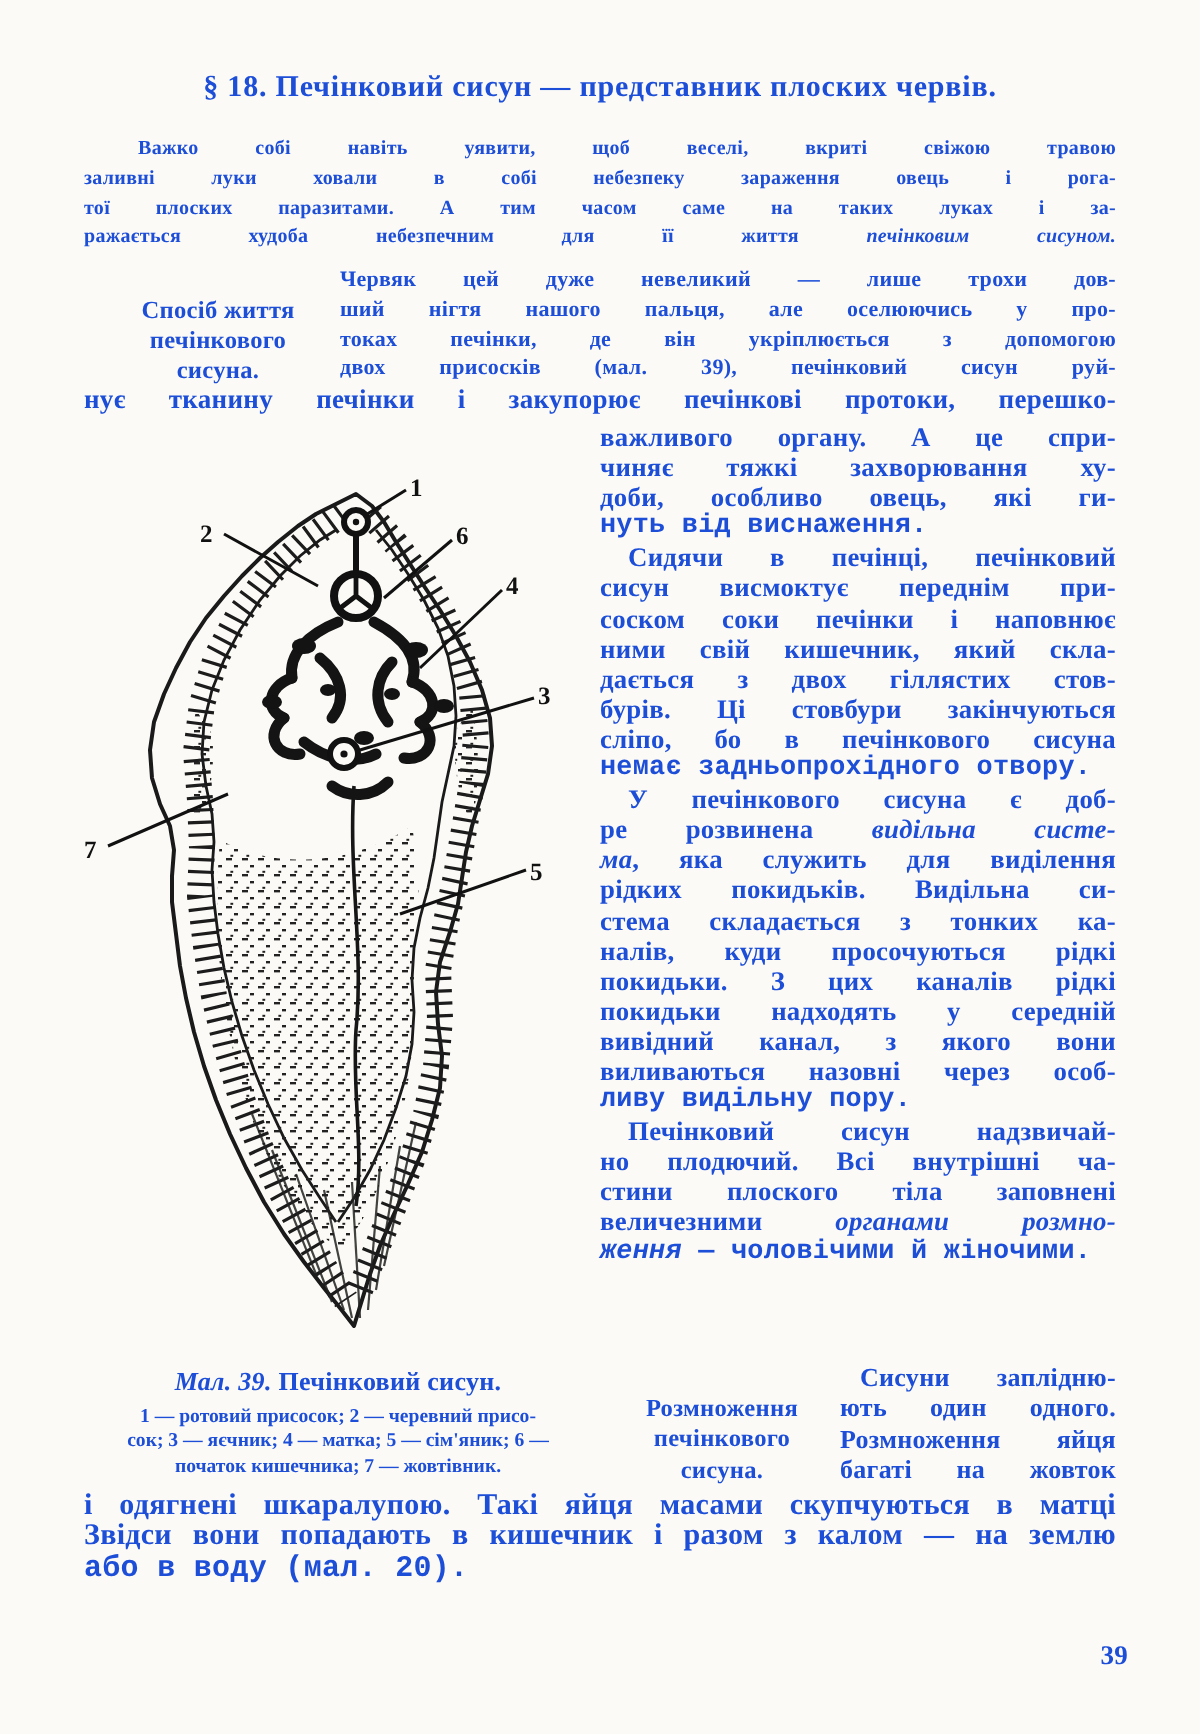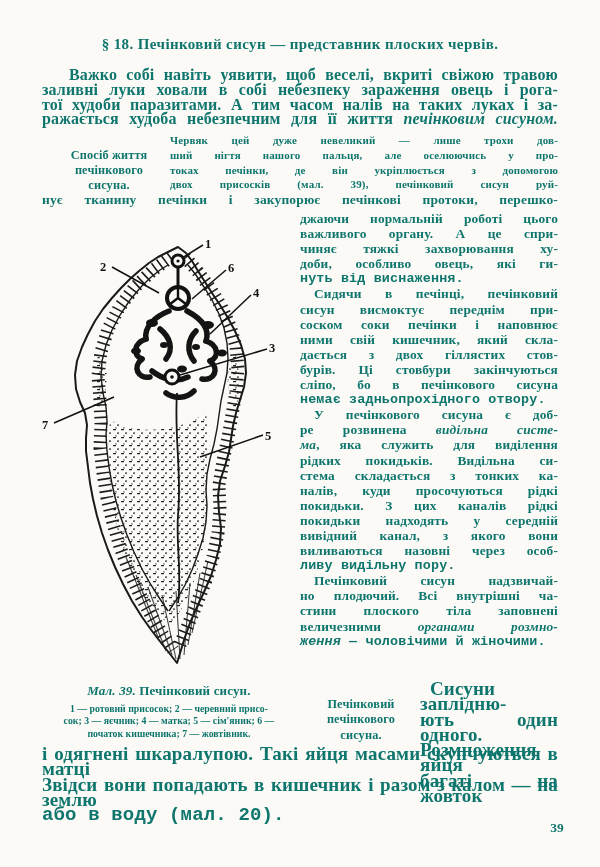--- a/index.html
+++ b/index.html
@@ -1,58 +1,58 @@
 <!DOCTYPE html>
 <html><head>
 <meta charset="utf-8">
 <style>
   html,body{margin:0;padding:0;background:#e9e7e2;}
   .page{
     position:relative;width:600px;height:867px;margin:0 auto;
-    background:#fbfaf6;color:#0f766e;overflow:hidden;
+    background:#fbfaf6;color:#1d4ed8;overflow:hidden;
     font-family:"Liberation Serif","DejaVu Serif",serif;
     font-weight:bold;letter-spacing:.15px;
   }
   .abs{position:absolute;}
   .line{text-align:justify;text-align-last:justify;}
   .jblock .line.last{text-align-last:left;font-family:Liberation Mono, monospace;}
   .jall .line.last{text-align-last:justify;}
   .center .line{text-align:center;text-align-last:center;}
   .ind .line:first-child{text-indent:27px;}
   .ind14 .line:first-child{text-indent:14px;}
   .ind10 .line:first-child{text-indent:10px;}
   .it{font-style:italic;}
   .title{top:36px;left:42px;width:516px;text-align:center;font-size:15px;letter-spacing:.4px;}
-  .intro{top:68px;left:42px;width:516px;font-size:16px;line-height:14.8px;}
+  .intro{top:68px;left:42px;width:516px;font-size:10px;line-height:14.8px;}
   .sn1{top:148px;left:56px;width:106px;font-size:12.3px;line-height:15.2px;}
   .p2{top:133px;left:170px;width:388px;font-size:11px;line-height:14.8px;}
   .p2full{top:193px;left:42px;width:516px;font-size:13.5px;line-height:14.8px;}
   .rcol{top:211px;left:300px;width:258px;font-size:13.4px;line-height:15.1px;}
   .rcol .rp{margin:0;}
   .sn2{top:697px;left:308px;width:106px;font-size:12.3px;line-height:15.4px;}
-  .repro{top:681px;left:420px;width:138px;font-size:19px;line-height:15.3px;}
+  .repro{top:681px;left:420px;width:138px;font-size:13px;line-height:15.3px;}
   .caption{top:683px;left:40px;width:258px;}
   .captitle{font-size:13px;text-align:center;}
   .legend{margin-top:4px;font-size:9.8px;line-height:12.4px;letter-spacing:0;}
-  .eggs{top:746px;left:42px;width:516px;font-size:19px;line-height:15.4px;}
+  .eggs{top:746px;left:42px;width:516px;font-size:15px;line-height:15.4px;}
   .pagenum{top:820px;left:534px;width:30px;font-size:13.5px;text-align:right;}
   .fig{left:40px;top:235px;}
   .fig text{font-size:12.5px;font-weight:bold;fill:#111;font-family:"Liberation Serif","DejaVu Serif",serif;}
 </style>
 </head>
 <body>
 
 <div class="page">
 
   <div class="abs title">§ 18. Печінковий сисун — представник плоских червів.</div>
 
   <div class="abs intro jall ind">
       <div class="line">Важко собі навіть уявити, щоб веселі, вкриті свіжою травою</div>
       <div class="line">заливні луки ховали в собі небезпеку зараження овець і рога-</div>
-      <div class="line">тої худоби паразитами. А тим часом налів на таких луках і за-</div>
+      <div class="line">тої плоских паразитами. А тим часом саме на таких луках і за-</div>
       <div class="line last"><span>ражається худоба небезпечним для її життя </span><span class="it">печінковим сисуном.</span></div>
     </div>
 
   <div class="abs sn1 center">
       <div class="line">Спосіб життя</div>
       <div class="line">печінкового</div>
       <div class="line last">сисуна.</div>
     </div>
 
   <div class="abs p2 jall">
@@ -147,21 +147,20 @@
     <text x="60" y="36">2</text>
     <text x="188" y="37">6</text>
     <text x="213" y="62">4</text>
     <text x="229" y="117">3</text>
     <text x="2" y="194">7</text>
     <text x="225" y="205">5</text>
   </svg>
 
   <div class="abs rcol">
     <div class="rp jblock">
-        <div class="line">джаючи нормальній роботі цього</div>
         <div class="line">важливого органу. А це спри-</div>
         <div class="line">чиняє тяжкі захворювання ху-</div>
         <div class="line">доби, особливо овець, які ги-</div>
         <div class="line last">нуть від виснаження.</div>
       </div>
     <div class="rp jblock ind14">
         <div class="line">Сидячи в печінці, печінковий</div>
         <div class="line">сисун висмоктує переднім при-</div>
         <div class="line">соском соки печінки і наповнює</div>
         <div class="line">ними свій кишечник, який скла-</div>
@@ -195,21 +194,21 @@
   <div class="abs caption">
     <div class="captitle"><span class="it">Мал. 39.</span><span> Печінковий сисун.</span></div>
     <div class="legend center">
         <div class="line">1 — ротовий присосок; 2 — черевний присо-</div>
         <div class="line">сок; 3 — яєчник; 4 — матка; 5 — сім'яник; 6 —</div>
         <div class="line last">початок кишечника; 7 — жовтівник.</div>
       </div>
   </div>
 
   <div class="abs sn2 center">
-      <div class="line">Печінковий</div>
+      <div class="line">Розмноження</div>
       <div class="line">печінкового</div>
       <div class="line last">сисуна.</div>
     </div>
 
   <div class="abs repro jall ind10">
       <div class="line">Сисуни заплідню-</div>
       <div class="line">ють один одного.</div>
       <div class="line">Розмноження яйця</div>
       <div class="line last">багаті на жовток</div>
     </div>

